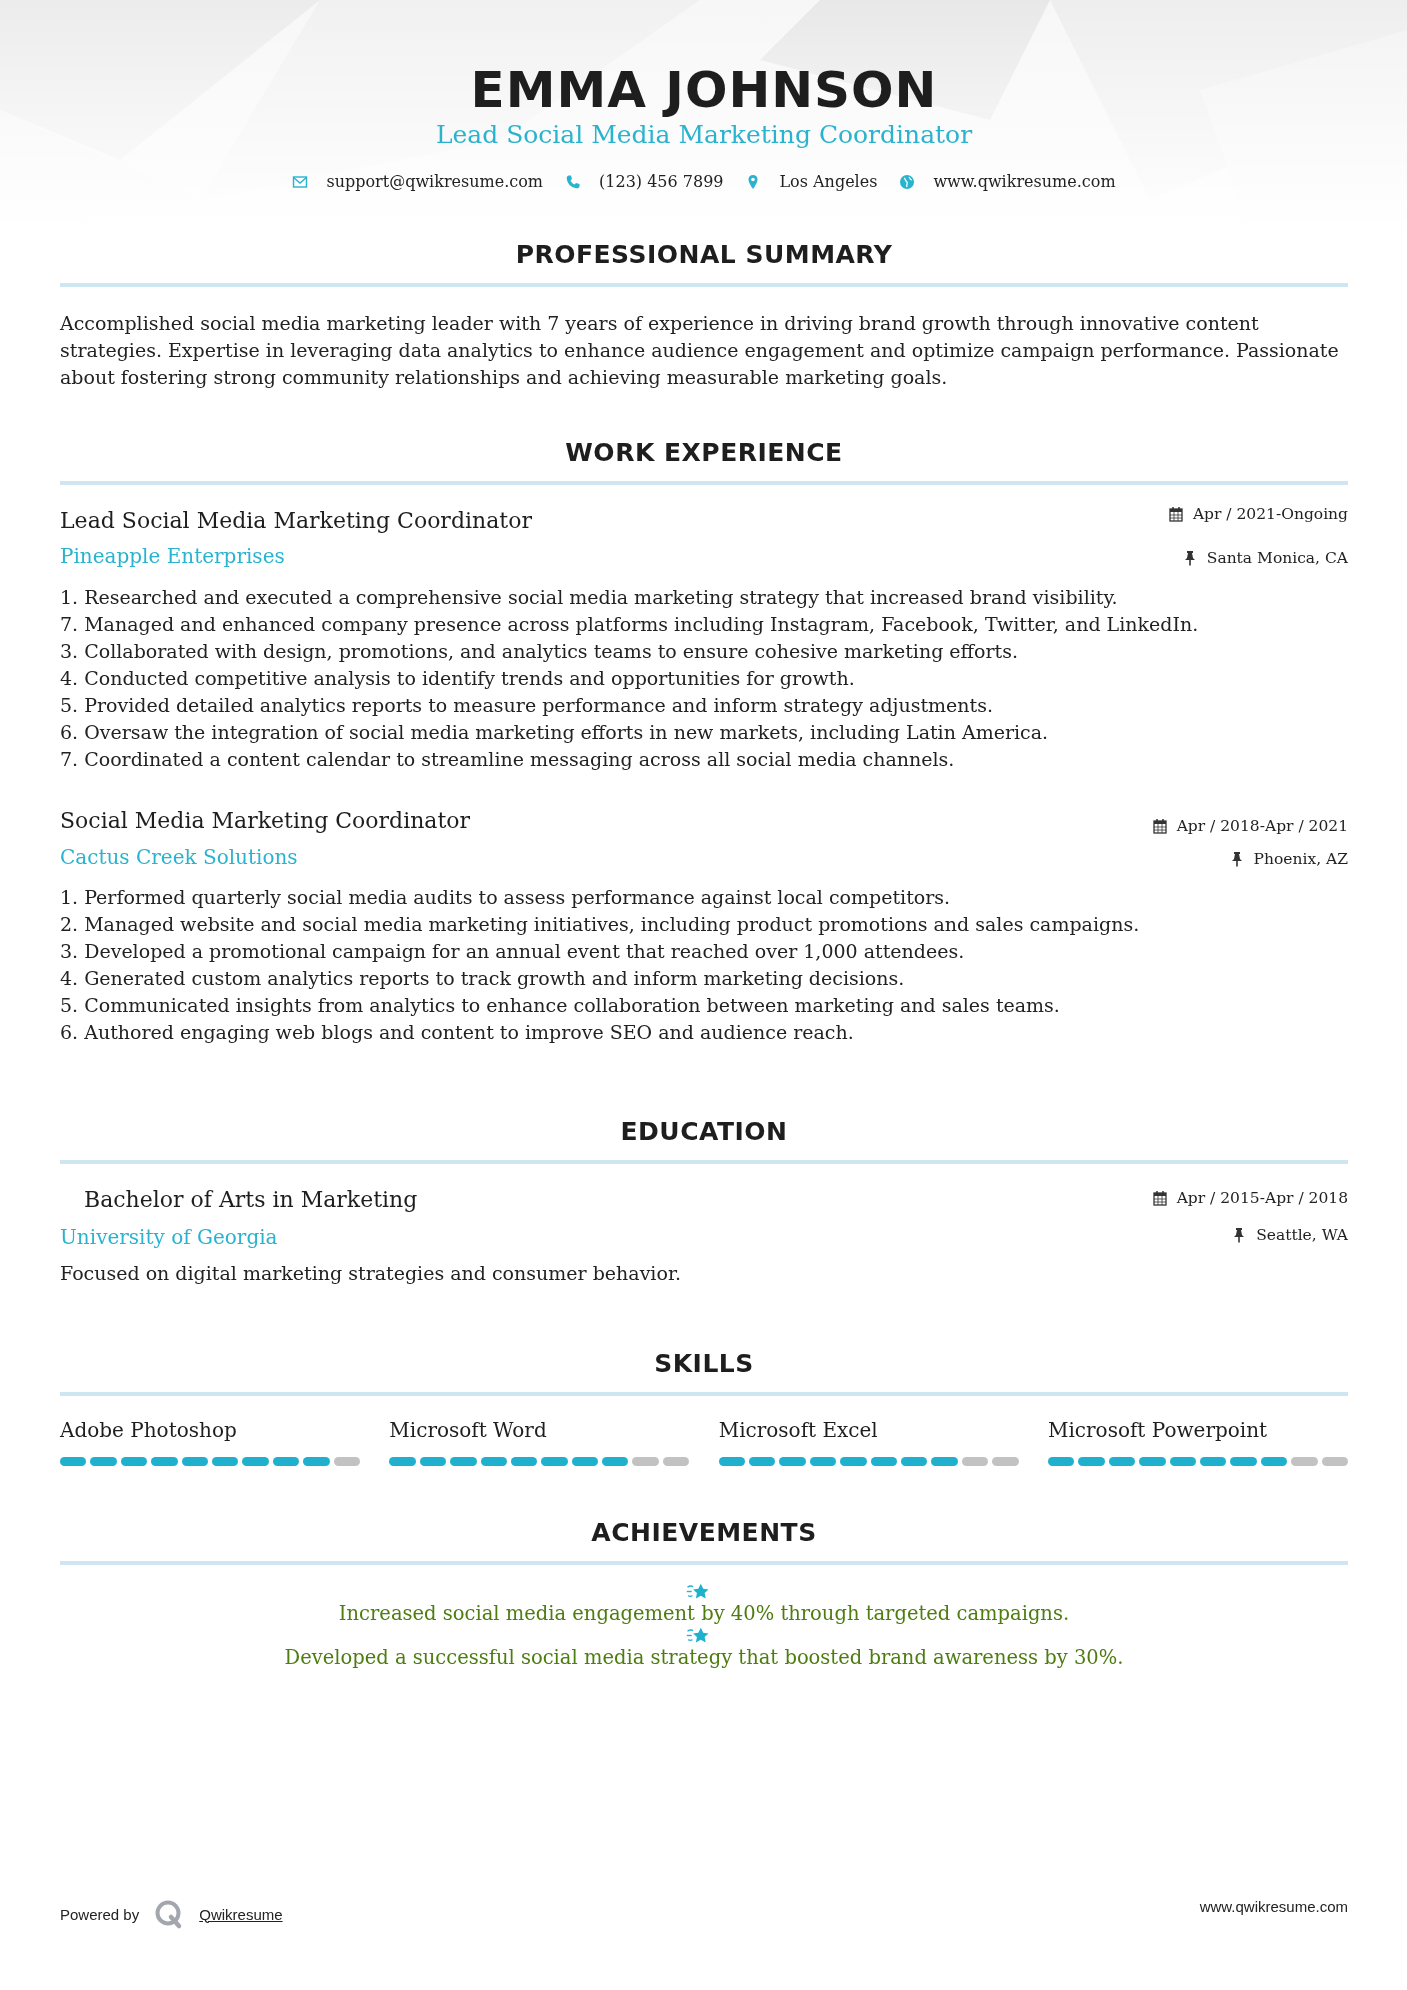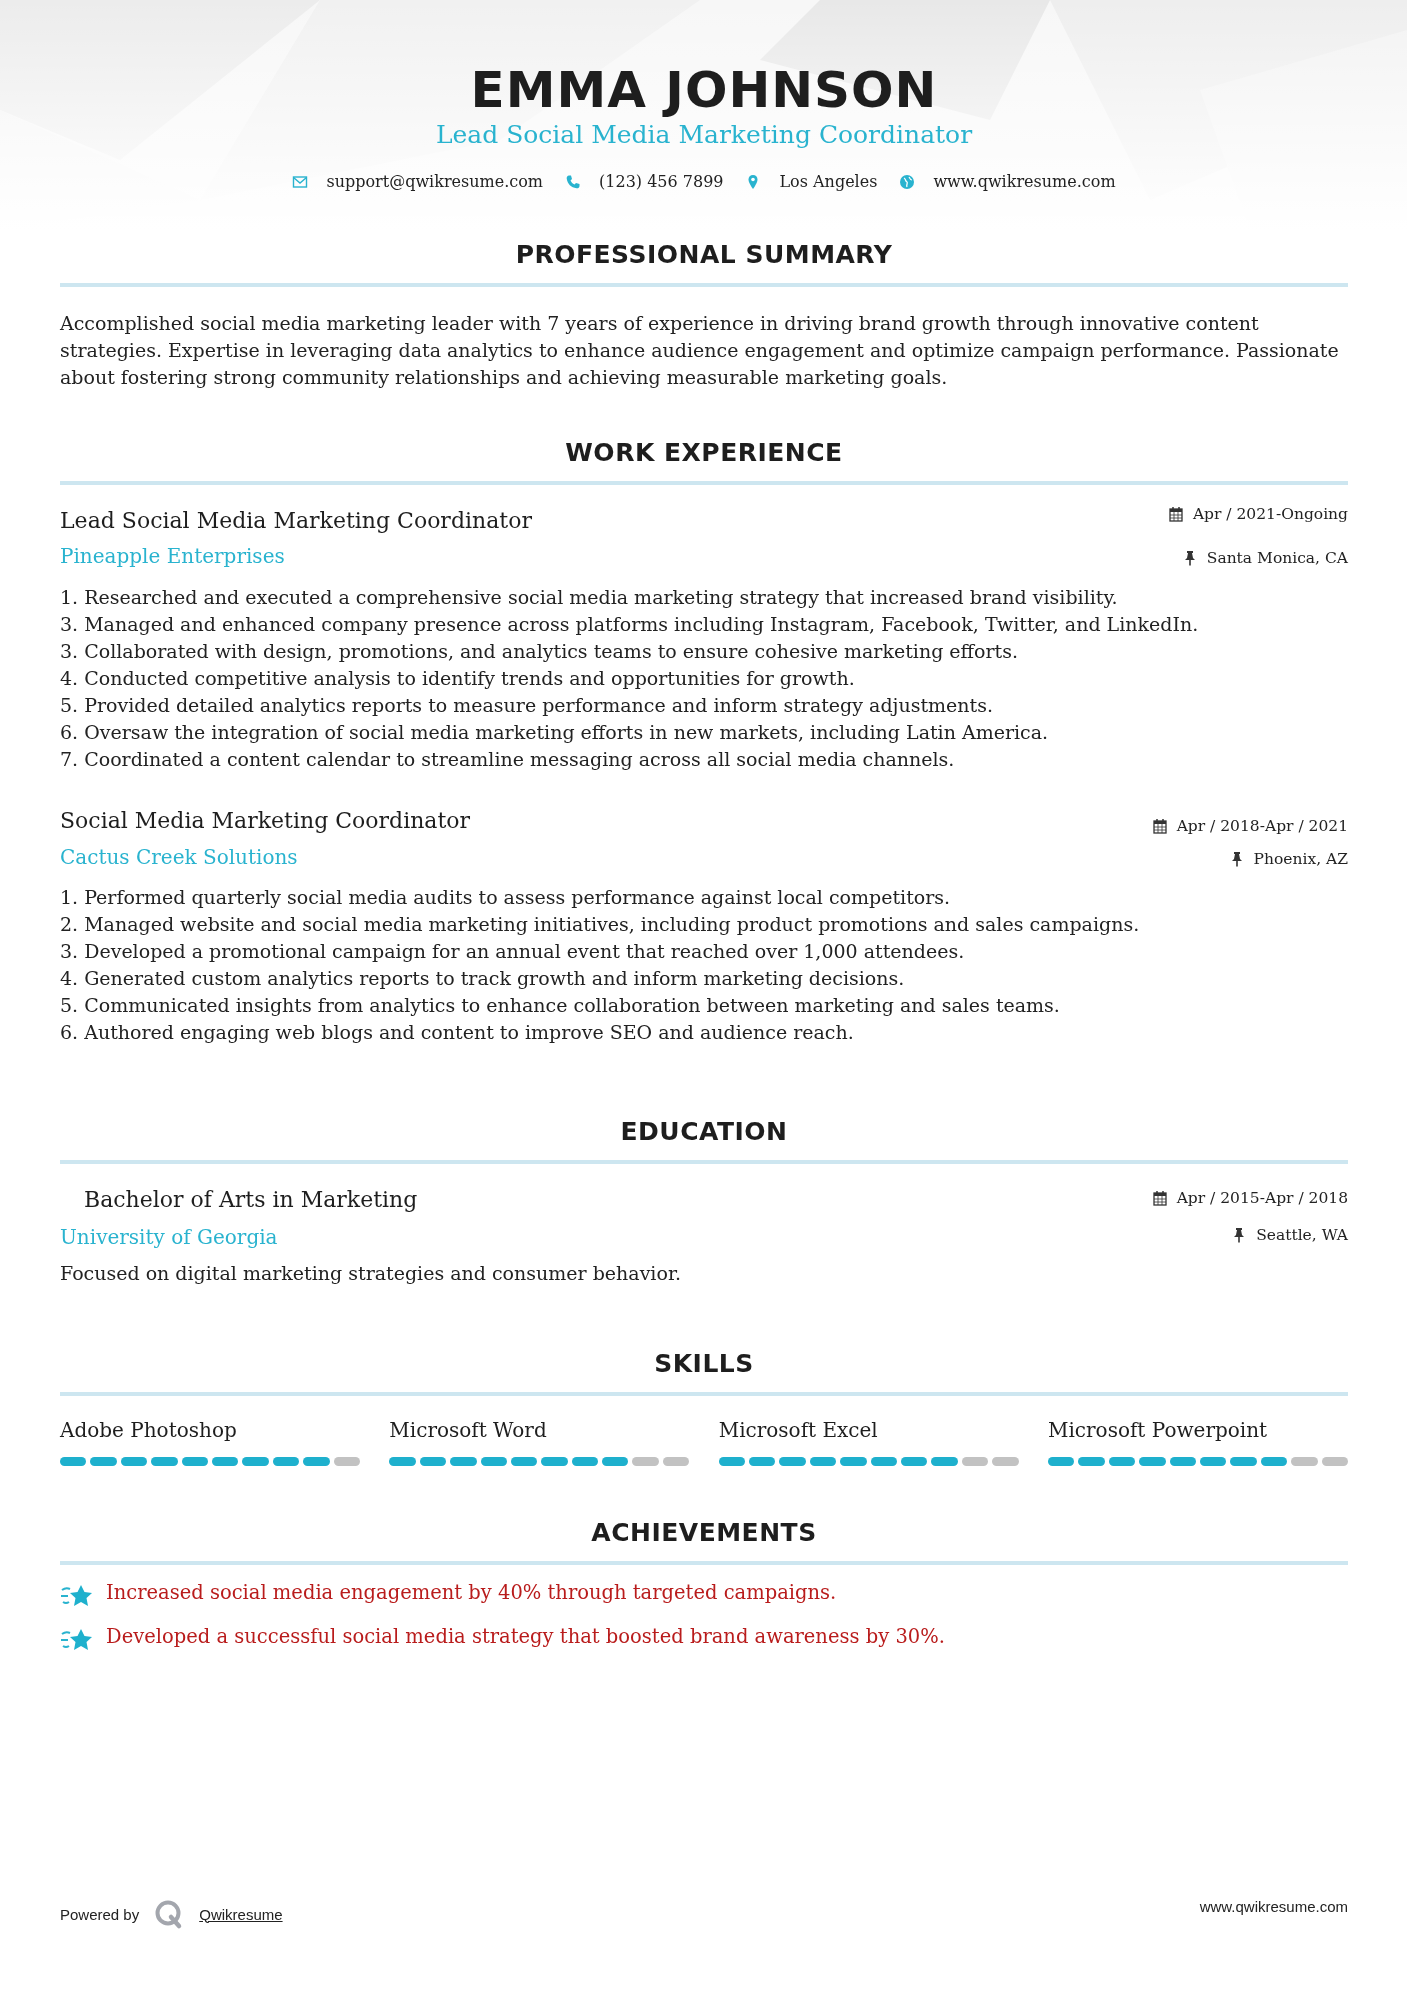--- a/index.html
+++ b/index.html
@@ -21,21 +21,21 @@
   .meta { position: absolute; right: 0; font-size: 15.5px; color: #222; display: flex; align-items: center; line-height: 20px; }
   .meta .mi { width: 14px; height: 16px; margin-right: 10px; display: inline-block; }
   ol.bullets { position: absolute; left: 0; width: 1288px; list-style: none; font-size: 19px; line-height: 27px; color: #222; }
   .skills { position: absolute; left: 0; width: 1288px; display: flex; justify-content: space-between; }
   .skill { width: 300px; }
   .skill-name { font-size: 20px; color: #1e1e1e; line-height: 26px; height: 34px; }
   .skill-bar { display: flex; gap: 4px; margin-top: 6px; }
   .seg { width: 26.4px; height: 9px; border-radius: 5px; background: #c2c2c2; }
   .seg.on { background: #1eb0cd; }
   .ach { position: absolute; left: 0; width: 1288px; }
-  .ach-item { display: flex; height: 44px; font-size: 19.5px; color: #b91c1c; }
+  .ach-item { display: flex; align-items: center; height: 44px; font-size: 19.5px; color: #4d7c0f; flex-direction: column; }
   .ach-icon { width: 34px; height: 30px; margin-right: 12px; }
   .footer { position: absolute; left: 60px; width: 1288px; top: 1898px; height: 32px; display: flex; align-items: flex-start; justify-content: space-between; font-family: "Liberation Sans", sans-serif; font-size: 15px; color: #222; z-index: 1; }
   .footer .left { display: flex; align-items: center; }
   .footer .qlogo { width: 32px; height: 32px; margin: 0 14px 0 14px; }
   .footer a { color: #222; text-decoration: underline; }
 </style>
 </head>
 <body>
 
 <div class="bg-header">
@@ -114,21 +114,21 @@
   <div class="meta" style="top:548px;">
     <svg class="mi" viewBox="0 0 14 16">
         <rect x="4" y="1" width="6" height="2" fill="#333"></rect>
         <path d="M5 3 H9 L10 8 L12 10 H2 L4 8 Z" fill="#333"></path>
         <line x1="7" y1="10" x2="7" y2="15.5" stroke="#333" stroke-width="1.6"></line>
       </svg>
     <span>Santa Monica, CA</span>
   </div>
   <ol class="bullets" style="top:584px;">
     <li>1. Researched and executed a comprehensive social media marketing strategy that increased brand visibility.</li>
-    <li>3. Managed and enhanced company presence across platforms including Instagram, Facebook, Twitter, and LinkedIn.</li>
+    <li>7. Managed and enhanced company presence across platforms including Instagram, Facebook, Twitter, and LinkedIn.</li>
     <li>3. Collaborated with design, promotions, and analytics teams to ensure cohesive marketing efforts.</li>
     <li>4. Conducted competitive analysis to identify trends and opportunities for growth.</li>
     <li>5. Provided detailed analytics reports to measure performance and inform strategy adjustments.</li>
     <li>6. Oversaw the integration of social media marketing efforts in new markets, including Latin America.</li>
     <li>7. Coordinated a content calendar to streamline messaging across all social media channels.</li>
   </ol>
 
   <div class="entry-title" style="top:807px;">Social Media Marketing Coordinator</div>
   <div class="entry-org" style="top:844px;">Cactus Creek Solutions</div>
   <div class="meta" style="top:816px;">

